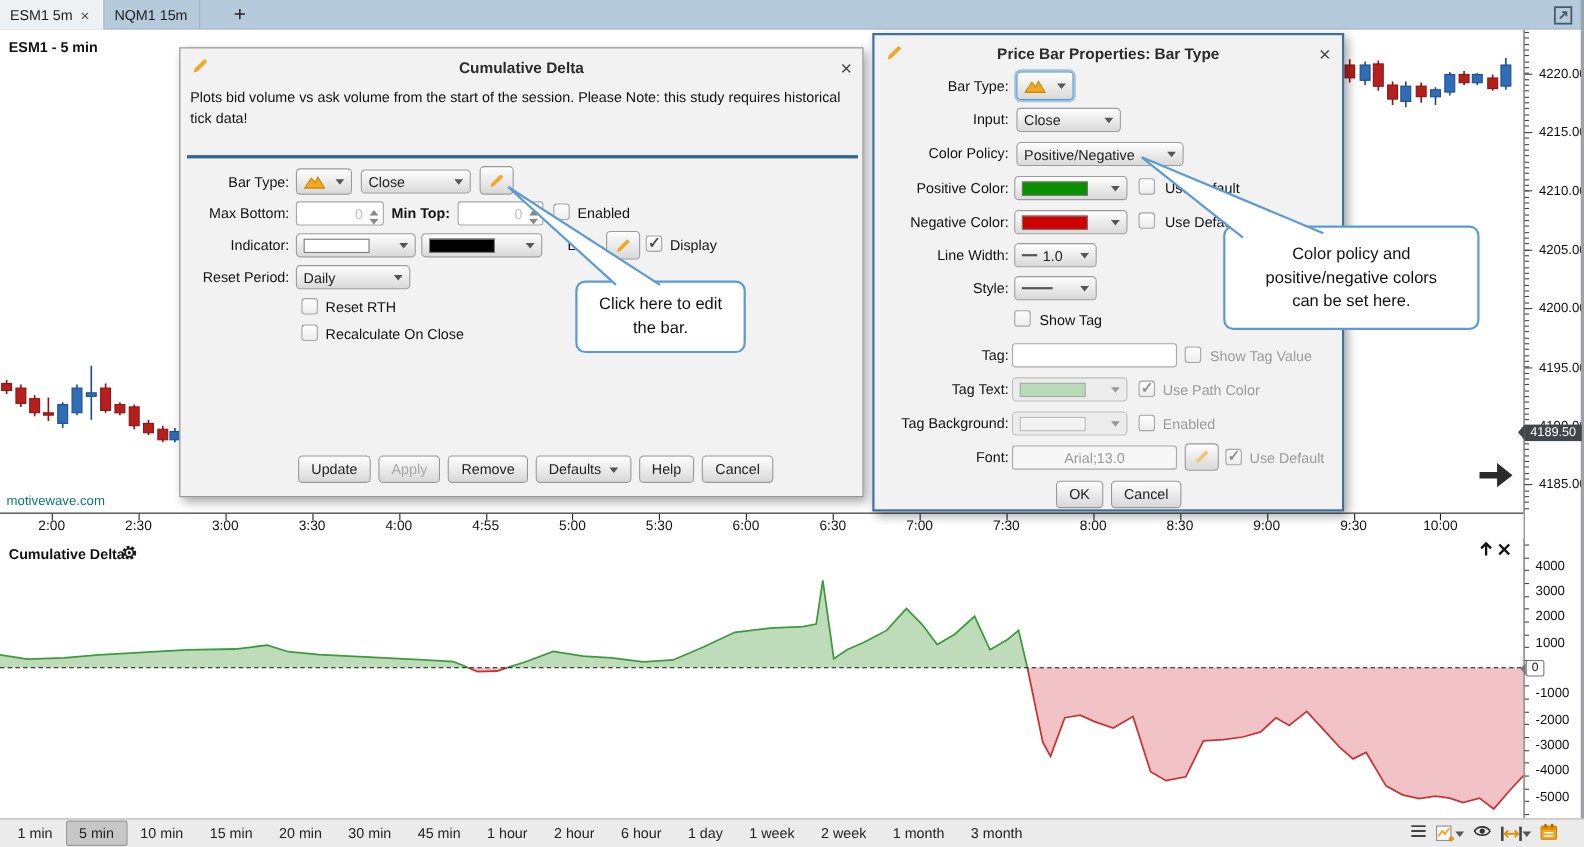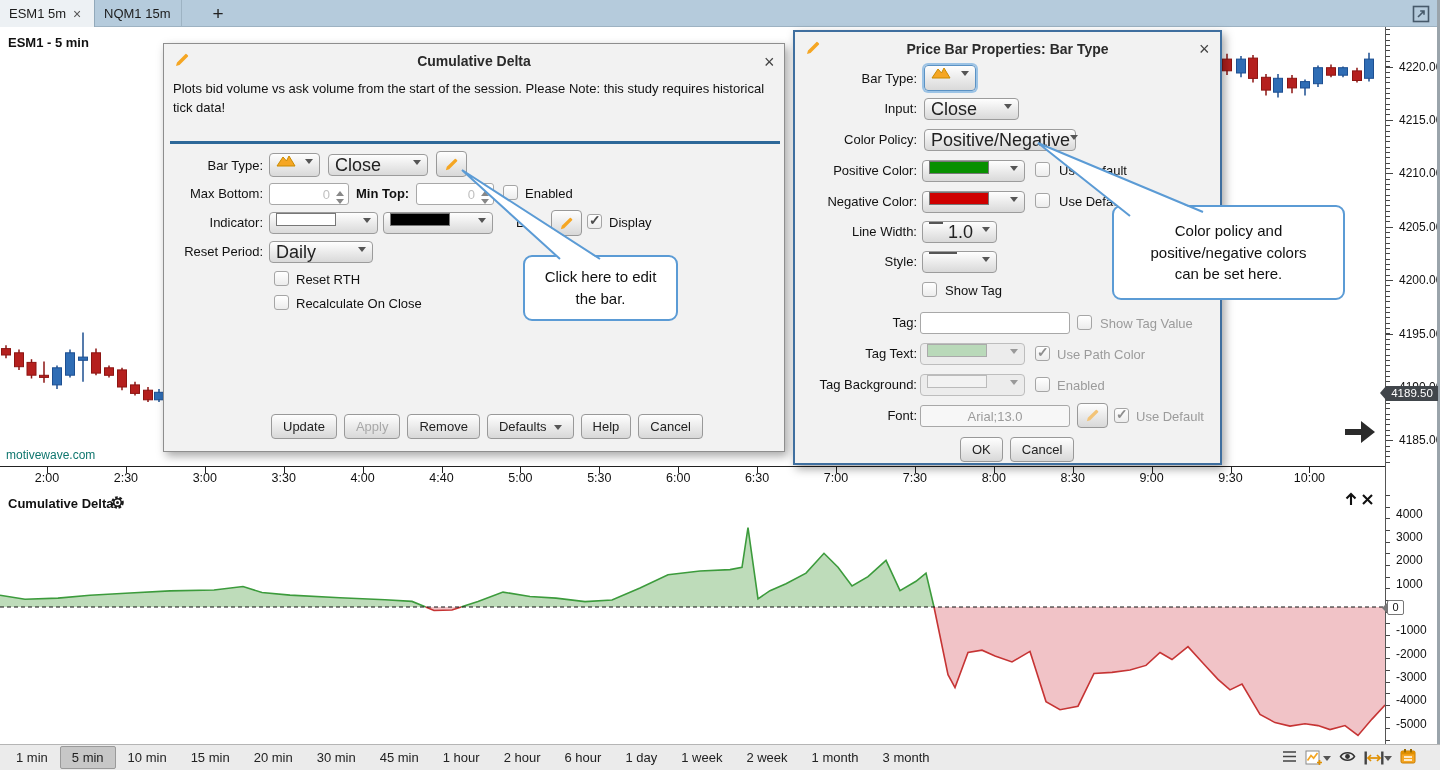--- a/index.html
+++ b/index.html
@@ -88,21 +88,21 @@
   .cd-tab.sel { background:#2d6899; color:#fff; }
   .cd-underline { position:absolute; left:6px; top:97px; width:610px; height:3px; background:#2d6899; }
   .cd-desc { position:absolute; left:9px; top:36px; width:604px; font-size:13px; color:#111; line-height:1.45; }
 
   .lbl { position:absolute; left:0; width:99px; text-align:right; font-size:13px; color:#111; }
   .ilbl { position:absolute; font-size:13px; color:#111; white-space:nowrap; }
   .ilbl.dis { color:#9b9b9b; }
   .plbl { position:absolute; left:0; width:122px; text-align:right; font-size:13px; color:#111; white-space:nowrap; }
 
   .dd { position:absolute; background:linear-gradient(#fefefe,#d9d9d9); border:1px solid #9c9c9c;
-        border-radius:4px; display:flex; align-items:flex-start; font-size:18px; color:#222;
+        border-radius:4px; display:flex; align-items:center; font-size:13px; color:#222;
         padding:0 6px; height:22px; }
   .dd .arr { margin-left:auto; width:0; height:0; border:4px solid transparent;
              border-top:5px solid #555; margin-top:5px; }
   .dd.dis { background:#ececec; border-color:#bdbdbd; }
   .dd.dis .arr { border-top-color:#999; }
   .dd.focus { border-color:#5b92c4; box-shadow:0 0 0 2px #9cc3e5; }
 
   .swatch { width:60px; height:13px; border:1px solid #777; }
   .lineglyph { display:inline-block; height:2px; background:#555; margin-right:5px; }
 
@@ -331,21 +331,21 @@
       <div class="t-label" style="left: 47px;">2:00</div>
       <div class="t-tick" style="left: 125.9px;"></div>
       <div class="t-label" style="left: 125.9px;">2:30</div>
       <div class="t-tick" style="left: 204.8px;"></div>
       <div class="t-label" style="left: 204.8px;">3:00</div>
       <div class="t-tick" style="left: 283.7px;"></div>
       <div class="t-label" style="left: 283.7px;">3:30</div>
       <div class="t-tick" style="left: 362.6px;"></div>
       <div class="t-label" style="left: 362.6px;">4:00</div>
       <div class="t-tick" style="left: 441.5px;"></div>
-      <div class="t-label" style="left: 441.5px;">4:40</div>
+      <div class="t-label" style="left: 441.5px;">4:55</div>
       <div class="t-tick" style="left: 520.4px;"></div>
       <div class="t-label" style="left: 520.4px;">5:00</div>
       <div class="t-tick" style="left: 599.3px;"></div>
       <div class="t-label" style="left: 599.3px;">5:30</div>
       <div class="t-tick" style="left: 678.2px;"></div>
       <div class="t-label" style="left: 678.2px;">6:00</div>
       <div class="t-tick" style="left: 757.1px;"></div>
       <div class="t-label" style="left: 757.1px;">6:30</div>
       <div class="t-tick" style="left: 836px;"></div>
       <div class="t-label" style="left: 836px;">7:00</div>

